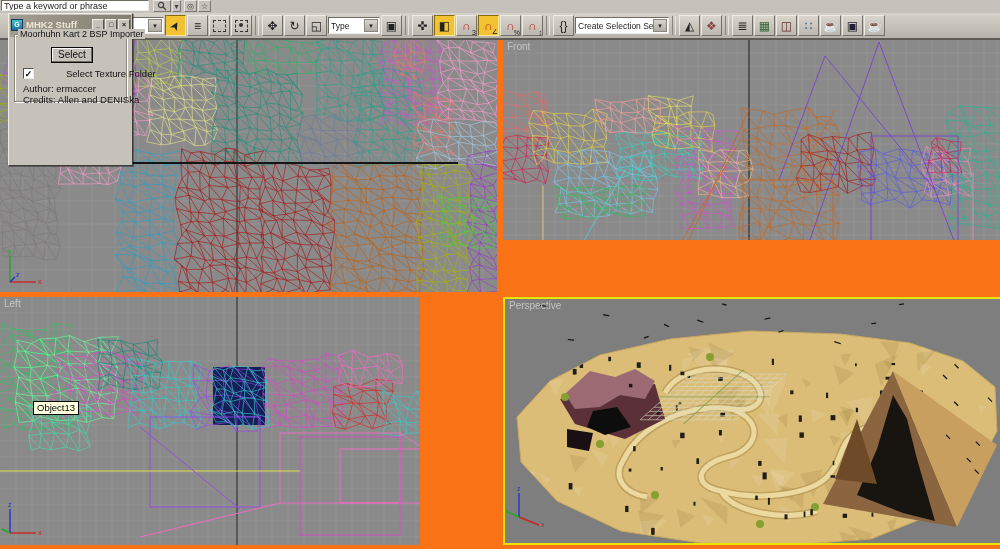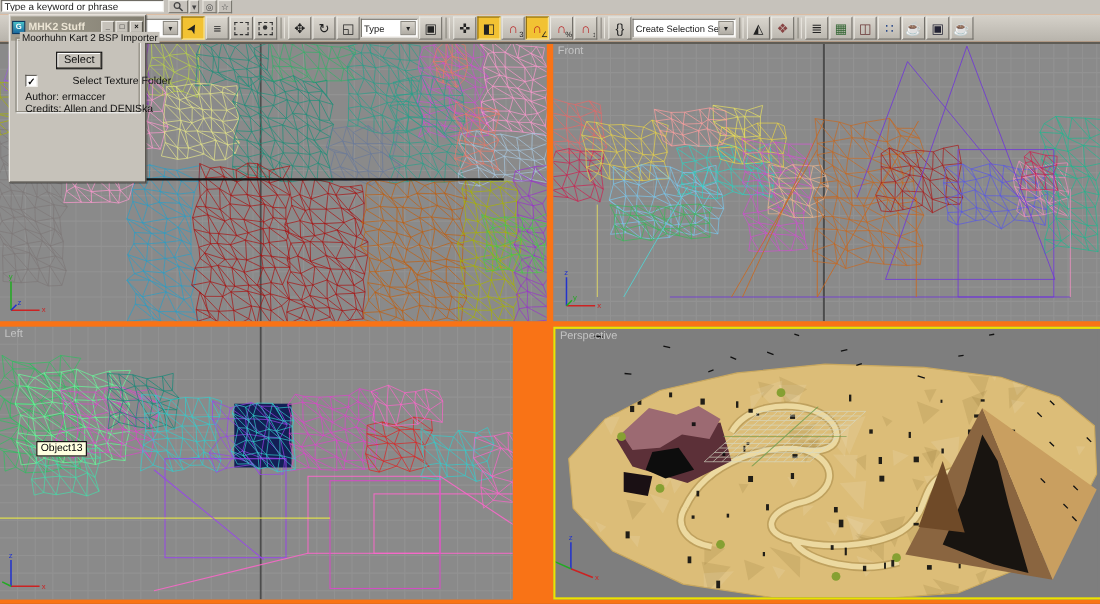--- a/index.html
+++ b/index.html
@@ -214,21 +214,21 @@
           <line x1="10" y1="242" x2="36" y2="242" stroke="#cc2222" stroke-width="1.4"></line>
           <text x="38" y="244" fill="#cc2222" font-size="7" font-family="Liberation Sans">x</text>
           <line x1="10" y1="242" x2="10" y2="216" stroke="#22aa22" stroke-width="1.4"></line>
           <text x="8" y="214" fill="#22aa22" font-size="7" font-family="Liberation Sans">y</text>
           <line x1="10" y1="242" x2="15" y2="237" stroke="#2233cc" stroke-width="1.4"></line>
           <text x="16" y="237" fill="#2233cc" font-size="7" font-family="Liberation Sans">z</text>
         </g>
       </svg>
   </div>
 
-  <div class="vp" id="vp-front" style="left:503px;top:40px;width:497px;height:252px;">
+  <div class="vp" id="vp-front" style="left:503px;top:40px;width:497px;height:200px;">
     <div class="vp-label">Front</div>
     <svg id="svg-front" width="497" height="252">
         <rect x="0" y="0" width="497" height="252" fill="#8a8a8a"></rect>
         <path d="M13 0V252M26 0V252M39 0V252M52 0V252M65 0V252M78 0V252M91 0V252M104 0V252M117 0V252M130 0V252M143 0V252M156 0V252M169 0V252M182 0V252M195 0V252M208 0V252M221 0V252M234 0V252M247 0V252M260 0V252M273 0V252M286 0V252M299 0V252M312 0V252M325 0V252M338 0V252M351 0V252M364 0V252M377 0V252M390 0V252M403 0V252M416 0V252M429 0V252M442 0V252M455 0V252M468 0V252M481 0V252M494 0V252M0 13H497M0 26H497M0 39H497M0 52H497M0 65H497M0 78H497M0 91H497M0 104H497M0 117H497M0 130H497M0 143H497M0 156H497M0 169H497M0 182H497M0 195H497M0 208H497M0 221H497M0 234H497M0 247H497" stroke="#999999" stroke-width="1" opacity="0.55" fill="none"></path>
         <line x1="246" y1="0" x2="246" y2="252" stroke="#4c4c4c" stroke-width="1.8"></line>
         <path d="M-3.5 48.6L13.6 53.9L19.6 55.0L32.6 51.7L42.6 55.1M-2.1 62.5L12.4 65.5L24.1 66.6L38.1 60.7L43.6 63.3M-2.4 78.0L11.8 76.8L26.1 73.4L37.1 78.3L44.0 73.2M-0.4 88.9L13.6 88.2L23.4 90.1L37.1 82.5L46.4 84.9M3.8 97.2L15.2 99.4L25.4 98.1L35.1 101.9L48.6 94.5M-3.5 48.6L-2.1 62.5L-2.4 78.0L-0.4 88.9L3.8 97.2M13.6 53.9L12.4 65.5L11.8 76.8L13.6 88.2L15.2 99.4M19.6 55.0L24.1 66.6L26.1 73.4L23.4 90.1L25.4 98.1M32.6 51.7L38.1 60.7L37.1 78.3L37.1 82.5L35.1 101.9M42.6 55.1L43.6 63.3L44.0 73.2L46.4 84.9L48.6 94.5M-3.5 48.6L12.4 65.5M13.6 53.9L24.1 66.6M19.6 55.0L38.1 60.7M32.6 51.7L43.6 63.3M-2.1 62.5L11.8 76.8M12.4 65.5L26.1 73.4M24.1 66.6L37.1 78.3M38.1 60.7L44.0 73.2M-2.4 78.0L13.6 88.2M11.8 76.8L23.4 90.1M26.1 73.4L37.1 82.5M37.1 78.3L46.4 84.9M-0.4 88.9L15.2 99.4M13.6 88.2L25.4 98.1M23.4 90.1L35.1 101.9M37.1 82.5L48.6 94.5" fill="none" stroke="#e86868" stroke-width="0.7" opacity="0.9"></path>
         <path d="M2.3 97.5L14.3 95.1L24.5 97.4L36.7 97.6L46.0 97.4M-1.1 106.6L14.8 108.4L23.5 105.2L33.6 106.1L45.6 104.2M-1.5 120.8L12.4 119.1L23.6 116.2L32.0 115.7L43.4 115.4M-0.6 132.8L7.9 131.2L19.1 129.3L37.7 127.8L45.4 132.0M-3.2 138.2L13.6 139.6L22.5 143.0L33.8 139.5L42.4 143.7M2.3 97.5L-1.1 106.6L-1.5 120.8L-0.6 132.8L-3.2 138.2M14.3 95.1L14.8 108.4L12.4 119.1L7.9 131.2L13.6 139.6M24.5 97.4L23.5 105.2L23.6 116.2L19.1 129.3L22.5 143.0M36.7 97.6L33.6 106.1L32.0 115.7L37.7 127.8L33.8 139.5M46.0 97.4L45.6 104.2L43.4 115.4L45.4 132.0L42.4 143.7M2.3 97.5L14.8 108.4M14.3 95.1L23.5 105.2M24.5 97.4L33.6 106.1M36.7 97.6L45.6 104.2M-1.1 106.6L12.4 119.1M14.8 108.4L23.6 116.2M23.5 105.2L32.0 115.7M33.6 106.1L43.4 115.4M-1.5 120.8L7.9 131.2M12.4 119.1L19.1 129.3M23.6 116.2L37.7 127.8M32.0 115.7L45.4 132.0M-0.6 132.8L13.6 139.6M7.9 131.2L22.5 143.0M19.1 129.3L33.8 139.5M37.7 127.8L42.4 143.7" fill="none" stroke="#cc2050" stroke-width="0.7" opacity="0.9"></path>
         <path d="M30.3 70.5L38.9 71.3L50.4 73.6L62.9 73.2L82.0 75.5L89.7 69.1L104.5 74.1M25.8 82.7L43.8 86.1L52.8 82.5L66.0 85.8L79.6 86.2L93.1 80.4L102.1 84.3M29.4 95.3L44.6 96.9L58.0 98.4L65.6 95.8L81.3 100.3L91.0 101.0L103.6 98.5M30.1 111.9L43.5 108.3L51.1 109.7L65.3 112.4L76.4 111.0L88.9 107.1L100.7 106.8M33.6 125.0L40.4 117.9L51.4 123.0L65.5 123.1L81.2 124.2L87.1 123.6L105.4 122.4M30.3 70.5L25.8 82.7L29.4 95.3L30.1 111.9L33.6 125.0M38.9 71.3L43.8 86.1L44.6 96.9L43.5 108.3L40.4 117.9M50.4 73.6L52.8 82.5L58.0 98.4L51.1 109.7L51.4 123.0M62.9 73.2L66.0 85.8L65.6 95.8L65.3 112.4L65.5 123.1M82.0 75.5L79.6 86.2L81.3 100.3L76.4 111.0L81.2 124.2M89.7 69.1L93.1 80.4L91.0 101.0L88.9 107.1L87.1 123.6M104.5 74.1L102.1 84.3L103.6 98.5L100.7 106.8L105.4 122.4M30.3 70.5L43.8 86.1M38.9 71.3L52.8 82.5M50.4 73.6L66.0 85.8M62.9 73.2L79.6 86.2M82.0 75.5L93.1 80.4M89.7 69.1L102.1 84.3M25.8 82.7L44.6 96.9M43.8 86.1L58.0 98.4M52.8 82.5L65.6 95.8M66.0 85.8L81.3 100.3M79.6 86.2L91.0 101.0M93.1 80.4L103.6 98.5M29.4 95.3L43.5 108.3M44.6 96.9L51.1 109.7M58.0 98.4L65.3 112.4M65.6 95.8L76.4 111.0M81.3 100.3L88.9 107.1M91.0 101.0L100.7 106.8M30.1 111.9L40.4 117.9M43.5 108.3L51.4 123.0M51.1 109.7L65.5 123.1M65.3 112.4L81.2 124.2M76.4 111.0L87.1 123.6M88.9 107.1L105.4 122.4" fill="none" stroke="#e8d24a" stroke-width="0.7" opacity="0.9"></path>
         <path d="M54.5 111.4L65.8 116.8L79.8 109.8L90.2 110.2L106.3 111.7L117.8 116.8L126.5 116.8L141.6 111.6L148.0 110.4M54.7 127.4L64.3 124.1L77.7 128.1L94.4 122.1L106.0 122.0L112.4 128.7L129.9 125.7L136.2 129.8L147.9 126.2M50.8 142.0L66.0 138.1L76.3 138.1L91.8 139.0L101.0 136.0L116.4 139.1L129.1 133.8L142.7 136.2L153.5 137.0M58.2 147.2L63.7 152.2L75.4 151.6L87.1 153.9L106.8 146.4L115.6 146.4L129.1 154.0L136.1 147.7L154.9 149.8M55.8 163.7L63.2 163.3L77.6 161.6L92.2 160.3L107.0 165.1L114.0 163.8L129.2 163.4L138.8 157.9L150.6 159.1M52.0 173.0L66.1 171.6L79.7 176.3L91.0 177.1L105.7 175.8L113.5 170.5L127.8 173.9L138.7 170.5L149.6 172.7M54.5 111.4L54.7 127.4L50.8 142.0L58.2 147.2L55.8 163.7L52.0 173.0M65.8 116.8L64.3 124.1L66.0 138.1L63.7 152.2L63.2 163.3L66.1 171.6M79.8 109.8L77.7 128.1L76.3 138.1L75.4 151.6L77.6 161.6L79.7 176.3M90.2 110.2L94.4 122.1L91.8 139.0L87.1 153.9L92.2 160.3L91.0 177.1M106.3 111.7L106.0 122.0L101.0 136.0L106.8 146.4L107.0 165.1L105.7 175.8M117.8 116.8L112.4 128.7L116.4 139.1L115.6 146.4L114.0 163.8L113.5 170.5M126.5 116.8L129.9 125.7L129.1 133.8L129.1 154.0L129.2 163.4L127.8 173.9M141.6 111.6L136.2 129.8L142.7 136.2L136.1 147.7L138.8 157.9L138.7 170.5M148.0 110.4L147.9 126.2L153.5 137.0L154.9 149.8L150.6 159.1L149.6 172.7M54.5 111.4L64.3 124.1M65.8 116.8L77.7 128.1M79.8 109.8L94.4 122.1M90.2 110.2L106.0 122.0M106.3 111.7L112.4 128.7M117.8 116.8L129.9 125.7M126.5 116.8L136.2 129.8M141.6 111.6L147.9 126.2M54.7 127.4L66.0 138.1M64.3 124.1L76.3 138.1M77.7 128.1L91.8 139.0M94.4 122.1L101.0 136.0M106.0 122.0L116.4 139.1M112.4 128.7L129.1 133.8M129.9 125.7L142.7 136.2M136.2 129.8L153.5 137.0M50.8 142.0L63.7 152.2M66.0 138.1L75.4 151.6M76.3 138.1L87.1 153.9M91.8 139.0L106.8 146.4M101.0 136.0L115.6 146.4M116.4 139.1L129.1 154.0M129.1 133.8L136.1 147.7M142.7 136.2L154.9 149.8M58.2 147.2L63.2 163.3M63.7 152.2L77.6 161.6M75.4 151.6L92.2 160.3M87.1 153.9L107.0 165.1M106.8 146.4L114.0 163.8M115.6 146.4L129.2 163.4M129.1 154.0L138.8 157.9M136.1 147.7L150.6 159.1M55.8 163.7L66.1 171.6M63.2 163.3L79.7 176.3M77.6 161.6L91.0 177.1M92.2 160.3L105.7 175.8M107.0 165.1L113.5 170.5M114.0 163.8L127.8 173.9M129.2 163.4L138.7 170.5M138.8 157.9L149.6 172.7" fill="none" stroke="#79c8ee" stroke-width="0.7" opacity="0.9"></path>
         <path d="M112.1 94.7L123.2 92.4L142.5 92.8L149.3 94.4L160.8 91.8L178.2 96.8L184.7 96.1L196.9 90.6M117.3 108.3L129.0 106.3L139.3 103.2L153.8 101.8L164.7 103.6L175.1 108.6L190.5 108.7L198.3 105.9M117.0 119.5L128.7 116.8L140.7 114.6L148.9 116.6L161.3 113.5L179.9 114.6L185.2 113.1L200.7 119.3M116.8 126.2L127.3 129.8L135.6 129.0L149.6 124.4L162.7 129.1L176.1 129.1L189.1 128.9L199.7 129.1M113.0 136.8L124.0 135.9L135.5 140.2L149.2 140.7L163.3 134.2L172.5 136.9L191.2 137.2L198.5 139.5M112.1 94.7L117.3 108.3L117.0 119.5L116.8 126.2L113.0 136.8M123.2 92.4L129.0 106.3L128.7 116.8L127.3 129.8L124.0 135.9M142.5 92.8L139.3 103.2L140.7 114.6L135.6 129.0L135.5 140.2M149.3 94.4L153.8 101.8L148.9 116.6L149.6 124.4L149.2 140.7M160.8 91.8L164.7 103.6L161.3 113.5L162.7 129.1L163.3 134.2M178.2 96.8L175.1 108.6L179.9 114.6L176.1 129.1L172.5 136.9M184.7 96.1L190.5 108.7L185.2 113.1L189.1 128.9L191.2 137.2M196.9 90.6L198.3 105.9L200.7 119.3L199.7 129.1L198.5 139.5M112.1 94.7L129.0 106.3M123.2 92.4L139.3 103.2M142.5 92.8L153.8 101.8M149.3 94.4L164.7 103.6M160.8 91.8L175.1 108.6M178.2 96.8L190.5 108.7M184.7 96.1L198.3 105.9M117.3 108.3L128.7 116.8M129.0 106.3L140.7 114.6M139.3 103.2L148.9 116.6M153.8 101.8L161.3 113.5M164.7 103.6L179.9 114.6M175.1 108.6L185.2 113.1M190.5 108.7L200.7 119.3M117.0 119.5L127.3 129.8M128.7 116.8L135.6 129.0M140.7 114.6L149.6 124.4M148.9 116.6L162.7 129.1M161.3 113.5L176.1 129.1M179.9 114.6L189.1 128.9M185.2 113.1L199.7 129.1M116.8 126.2L124.0 135.9M127.3 129.8L135.5 140.2M135.6 129.0L149.2 140.7M149.6 124.4L163.3 134.2M162.7 129.1L172.5 136.9M176.1 129.1L191.2 137.2M189.1 128.9L198.5 139.5" fill="none" stroke="#30d0c0" stroke-width="0.7" opacity="0.9"></path>
@@ -267,21 +267,21 @@
           <line x1="12" y1="238" x2="38" y2="238" stroke="#cc2222" stroke-width="1.4"></line>
           <text x="40" y="240" fill="#cc2222" font-size="7" font-family="Liberation Sans">x</text>
           <line x1="12" y1="238" x2="12" y2="212" stroke="#2233cc" stroke-width="1.4"></line>
           <text x="10" y="210" fill="#2233cc" font-size="7" font-family="Liberation Sans">z</text>
           <line x1="12" y1="238" x2="17" y2="233" stroke="#22aa22" stroke-width="1.4"></line>
           <text x="18" y="233" fill="#22aa22" font-size="7" font-family="Liberation Sans">y</text>
         </g>
       </svg>
   </div>
 
-  <div class="vp" id="vp-left" style="left:0;top:297px;width:466px;height:248px;">
+  <div class="vp" id="vp-left" style="left:0;top:297px;width:420px;height:248px;">
     <div class="vp-label">Left</div>
     <svg id="svg-left" width="497" height="248">
         <rect x="0" y="0" width="497" height="248" fill="#8a8a8a"></rect>
         <path d="M16 0V248M32 0V248M48 0V248M64 0V248M80 0V248M96 0V248M112 0V248M128 0V248M144 0V248M160 0V248M176 0V248M192 0V248M208 0V248M224 0V248M240 0V248M256 0V248M272 0V248M288 0V248M304 0V248M320 0V248M336 0V248M352 0V248M368 0V248M384 0V248M400 0V248M416 0V248M432 0V248M448 0V248M464 0V248M480 0V248M496 0V248M0 16H497M0 32H497M0 48H497M0 64H497M0 80H497M0 96H497M0 112H497M0 128H497M0 144H497M0 160H497M0 176H497M0 192H497M0 208H497M0 224H497M0 240H497" stroke="#999999" stroke-width="1" opacity="0.55" fill="none"></path>
         <line x1="237" y1="0" x2="237" y2="248" stroke="#4c4c4c" stroke-width="1.6"></line>
         <rect x="213" y="70" width="52" height="58" fill="#131f56"></rect>
         <path d="M1.9 26.0L11.3 31.5L26.9 33.6L45.0 32.2L55.1 26.1L73.4 28.7M4.0 44.9L11.6 38.4L31.5 38.3L40.1 44.8L54.2 44.6L66.4 40.8M-4.3 58.8L14.7 53.5L23.5 54.8L45.7 57.3L59.1 54.4L71.6 56.0M4.0 66.1L9.4 69.5L31.1 70.7L37.1 67.2L54.3 63.8L68.8 71.1M-3.8 84.4L9.5 82.9L26.5 75.8L45.0 81.8L56.3 79.3L71.5 83.0M-4.9 96.2L18.7 89.7L25.7 94.4L44.3 95.0L59.9 92.8L74.2 89.7M-4.6 109.4L10.0 101.5L23.1 103.9L38.8 104.2L58.8 107.7L70.0 108.3M3.5 113.3L18.0 114.8L27.9 115.9L45.4 116.6L53.1 119.3L70.5 116.7M4.6 131.3L14.3 127.7L23.2 132.8L42.4 132.0L55.4 129.0L73.2 129.0M1.9 26.0L4.0 44.9L-4.3 58.8L4.0 66.1L-3.8 84.4L-4.9 96.2L-4.6 109.4L3.5 113.3L4.6 131.3M11.3 31.5L11.6 38.4L14.7 53.5L9.4 69.5L9.5 82.9L18.7 89.7L10.0 101.5L18.0 114.8L14.3 127.7M26.9 33.6L31.5 38.3L23.5 54.8L31.1 70.7L26.5 75.8L25.7 94.4L23.1 103.9L27.9 115.9L23.2 132.8M45.0 32.2L40.1 44.8L45.7 57.3L37.1 67.2L45.0 81.8L44.3 95.0L38.8 104.2L45.4 116.6L42.4 132.0M55.1 26.1L54.2 44.6L59.1 54.4L54.3 63.8L56.3 79.3L59.9 92.8L58.8 107.7L53.1 119.3L55.4 129.0M73.4 28.7L66.4 40.8L71.6 56.0L68.8 71.1L71.5 83.0L74.2 89.7L70.0 108.3L70.5 116.7L73.2 129.0M1.9 26.0L11.6 38.4M11.3 31.5L31.5 38.3M26.9 33.6L40.1 44.8M45.0 32.2L54.2 44.6M55.1 26.1L66.4 40.8M4.0 44.9L14.7 53.5M11.6 38.4L23.5 54.8M31.5 38.3L45.7 57.3M40.1 44.8L59.1 54.4M54.2 44.6L71.6 56.0M-4.3 58.8L9.4 69.5M14.7 53.5L31.1 70.7M23.5 54.8L37.1 67.2M45.7 57.3L54.3 63.8M59.1 54.4L68.8 71.1M4.0 66.1L9.5 82.9M9.4 69.5L26.5 75.8M31.1 70.7L45.0 81.8M37.1 67.2L56.3 79.3M54.3 63.8L71.5 83.0M-3.8 84.4L18.7 89.7M9.5 82.9L25.7 94.4M26.5 75.8L44.3 95.0M45.0 81.8L59.9 92.8M56.3 79.3L74.2 89.7M-4.9 96.2L10.0 101.5M18.7 89.7L23.1 103.9M25.7 94.4L38.8 104.2M44.3 95.0L58.8 107.7M59.9 92.8L70.0 108.3M-4.6 109.4L18.0 114.8M10.0 101.5L27.9 115.9M23.1 103.9L45.4 116.6M38.8 104.2L53.1 119.3M58.8 107.7L70.5 116.7M3.5 113.3L14.3 127.7M18.0 114.8L23.2 132.8M27.9 115.9L42.4 132.0M45.4 116.6L55.4 129.0M53.1 119.3L73.2 129.0" fill="none" stroke="#2fbf5f" stroke-width="0.7" opacity="0.9"></path>
         <path d="M16.9 43.1L31.6 46.4L39.9 42.0L55.9 41.1L69.7 38.6L84.0 44.6L99.5 40.3L118.6 39.7M17.7 53.7L25.1 54.4L47.9 57.7L54.4 58.2L67.8 54.0L88.6 55.2L102.2 52.6L111.3 55.0M13.8 70.1L31.2 70.6L47.6 68.5L61.5 70.8L68.3 66.5L84.1 67.1L98.3 65.6L117.8 70.8M18.6 80.1L29.8 83.6L40.1 81.8L57.2 78.2L74.0 83.6L87.0 82.6L104.9 82.0L115.6 78.2M16.5 96.6L32.2 98.9L46.9 98.8L60.2 95.4L77.0 90.9L90.5 94.0L100.5 97.8L117.6 94.9M15.2 104.8L34.0 110.9L47.0 109.6L60.6 107.6L77.0 106.0L86.7 108.3L97.6 106.0L114.5 107.9M19.2 125.6L32.8 124.1L40.1 119.7L57.7 123.6L74.2 122.8L86.8 125.3L102.4 120.6L113.8 121.7M16.9 43.1L17.7 53.7L13.8 70.1L18.6 80.1L16.5 96.6L15.2 104.8L19.2 125.6M31.6 46.4L25.1 54.4L31.2 70.6L29.8 83.6L32.2 98.9L34.0 110.9L32.8 124.1M39.9 42.0L47.9 57.7L47.6 68.5L40.1 81.8L46.9 98.8L47.0 109.6L40.1 119.7M55.9 41.1L54.4 58.2L61.5 70.8L57.2 78.2L60.2 95.4L60.6 107.6L57.7 123.6M69.7 38.6L67.8 54.0L68.3 66.5L74.0 83.6L77.0 90.9L77.0 106.0L74.2 122.8M84.0 44.6L88.6 55.2L84.1 67.1L87.0 82.6L90.5 94.0L86.7 108.3L86.8 125.3M99.5 40.3L102.2 52.6L98.3 65.6L104.9 82.0L100.5 97.8L97.6 106.0L102.4 120.6M118.6 39.7L111.3 55.0L117.8 70.8L115.6 78.2L117.6 94.9L114.5 107.9L113.8 121.7M16.9 43.1L25.1 54.4M31.6 46.4L47.9 57.7M39.9 42.0L54.4 58.2M55.9 41.1L67.8 54.0M69.7 38.6L88.6 55.2M84.0 44.6L102.2 52.6M99.5 40.3L111.3 55.0M17.7 53.7L31.2 70.6M25.1 54.4L47.6 68.5M47.9 57.7L61.5 70.8M54.4 58.2L68.3 66.5M67.8 54.0L84.1 67.1M88.6 55.2L98.3 65.6M102.2 52.6L117.8 70.8M13.8 70.1L29.8 83.6M31.2 70.6L40.1 81.8M47.6 68.5L57.2 78.2M61.5 70.8L74.0 83.6M68.3 66.5L87.0 82.6M84.1 67.1L104.9 82.0M98.3 65.6L115.6 78.2M18.6 80.1L32.2 98.9M29.8 83.6L46.9 98.8M40.1 81.8L60.2 95.4M57.2 78.2L77.0 90.9M74.0 83.6L90.5 94.0M87.0 82.6L100.5 97.8M104.9 82.0L117.6 94.9M16.5 96.6L34.0 110.9M32.2 98.9L47.0 109.6M46.9 98.8L60.6 107.6M60.2 95.4L77.0 106.0M77.0 90.9L86.7 108.3M90.5 94.0L97.6 106.0M100.5 97.8L114.5 107.9M15.2 104.8L32.8 124.1M34.0 110.9L40.1 119.7M47.0 109.6L57.7 123.6M60.6 107.6L74.2 122.8M77.0 106.0L86.8 125.3M86.7 108.3L102.4 120.6M97.6 106.0L113.8 121.7" fill="none" stroke="#66ff99" stroke-width="0.7" opacity="0.9"></path>
         <path d="M55.3 57.9L69.5 59.3L86.3 59.5L95.8 55.8L110.4 54.7L122.4 59.5L139.9 56.3M57.2 66.3L65.8 69.9L88.4 70.6L93.4 65.0L108.8 70.4L127.8 64.3L145.8 70.1M59.3 80.1L70.3 79.7L81.3 82.3L99.7 77.2L114.8 79.2L122.6 83.5L142.9 81.6M54.0 95.7L71.0 93.4L80.8 92.6L97.9 93.3L111.6 93.0L123.8 95.5L137.7 89.6M50.6 102.1L68.6 107.7L85.7 105.4L95.9 101.6L110.5 106.4L124.1 101.8L140.0 103.7M57.0 114.9L66.6 119.2L82.7 114.7L98.9 114.1L109.6 118.5L131.3 113.5L136.4 118.9M55.3 57.9L57.2 66.3L59.3 80.1L54.0 95.7L50.6 102.1L57.0 114.9M69.5 59.3L65.8 69.9L70.3 79.7L71.0 93.4L68.6 107.7L66.6 119.2M86.3 59.5L88.4 70.6L81.3 82.3L80.8 92.6L85.7 105.4L82.7 114.7M95.8 55.8L93.4 65.0L99.7 77.2L97.9 93.3L95.9 101.6L98.9 114.1M110.4 54.7L108.8 70.4L114.8 79.2L111.6 93.0L110.5 106.4L109.6 118.5M122.4 59.5L127.8 64.3L122.6 83.5L123.8 95.5L124.1 101.8L131.3 113.5M139.9 56.3L145.8 70.1L142.9 81.6L137.7 89.6L140.0 103.7L136.4 118.9M55.3 57.9L65.8 69.9M69.5 59.3L88.4 70.6M86.3 59.5L93.4 65.0M95.8 55.8L108.8 70.4M110.4 54.7L127.8 64.3M122.4 59.5L145.8 70.1M57.2 66.3L70.3 79.7M65.8 69.9L81.3 82.3M88.4 70.6L99.7 77.2M93.4 65.0L114.8 79.2M108.8 70.4L122.6 83.5M127.8 64.3L142.9 81.6M59.3 80.1L71.0 93.4M70.3 79.7L80.8 92.6M81.3 82.3L97.9 93.3M99.7 77.2L111.6 93.0M114.8 79.2L123.8 95.5M122.6 83.5L137.7 89.6M54.0 95.7L68.6 107.7M71.0 93.4L85.7 105.4M80.8 92.6L95.9 101.6M97.9 93.3L110.5 106.4M111.6 93.0L124.1 101.8M123.8 95.5L140.0 103.7M50.6 102.1L66.6 119.2M68.6 107.7L82.7 114.7M85.7 105.4L98.9 114.1M95.9 101.6L109.6 118.5M110.5 106.4L131.3 113.5M124.1 101.8L136.4 118.9" fill="none" stroke="#dd44cc" stroke-width="0.7" opacity="0.9"></path>
         <path d="M97.6 42.5L107.9 43.1L120.7 43.7L133.5 47.3L147.6 45.0L157.5 42.4M99.2 55.9L110.9 57.9L122.6 54.1L133.2 53.6L148.9 58.4L156.7 58.1M97.7 65.5L112.1 67.3L126.0 66.7L138.7 70.0L144.7 69.2L162.8 64.9M99.9 81.1L109.0 77.3L123.5 82.8L136.1 82.7L148.4 75.2L160.7 75.6M98.3 92.8L108.0 87.0L123.8 90.8L136.1 92.6L151.6 89.4L158.7 93.1M97.6 42.5L99.2 55.9L97.7 65.5L99.9 81.1L98.3 92.8M107.9 43.1L110.9 57.9L112.1 67.3L109.0 77.3L108.0 87.0M120.7 43.7L122.6 54.1L126.0 66.7L123.5 82.8L123.8 90.8M133.5 47.3L133.2 53.6L138.7 70.0L136.1 82.7L136.1 92.6M147.6 45.0L148.9 58.4L144.7 69.2L148.4 75.2L151.6 89.4M157.5 42.4L156.7 58.1L162.8 64.9L160.7 75.6L158.7 93.1M97.6 42.5L110.9 57.9M107.9 43.1L122.6 54.1M120.7 43.7L133.2 53.6M133.5 47.3L148.9 58.4M147.6 45.0L156.7 58.1M99.2 55.9L112.1 67.3M110.9 57.9L126.0 66.7M122.6 54.1L138.7 70.0M133.2 53.6L144.7 69.2M148.9 58.4L162.8 64.9M97.7 65.5L109.0 77.3M112.1 67.3L123.5 82.8M126.0 66.7L136.1 82.7M138.7 70.0L148.4 75.2M144.7 69.2L160.7 75.6M99.9 81.1L108.0 87.0M109.0 77.3L123.8 90.8M123.5 82.8L136.1 92.6M136.1 82.7L151.6 89.4M148.4 75.2L158.7 93.1" fill="none" stroke="#118877" stroke-width="0.7" opacity="0.9"></path>

